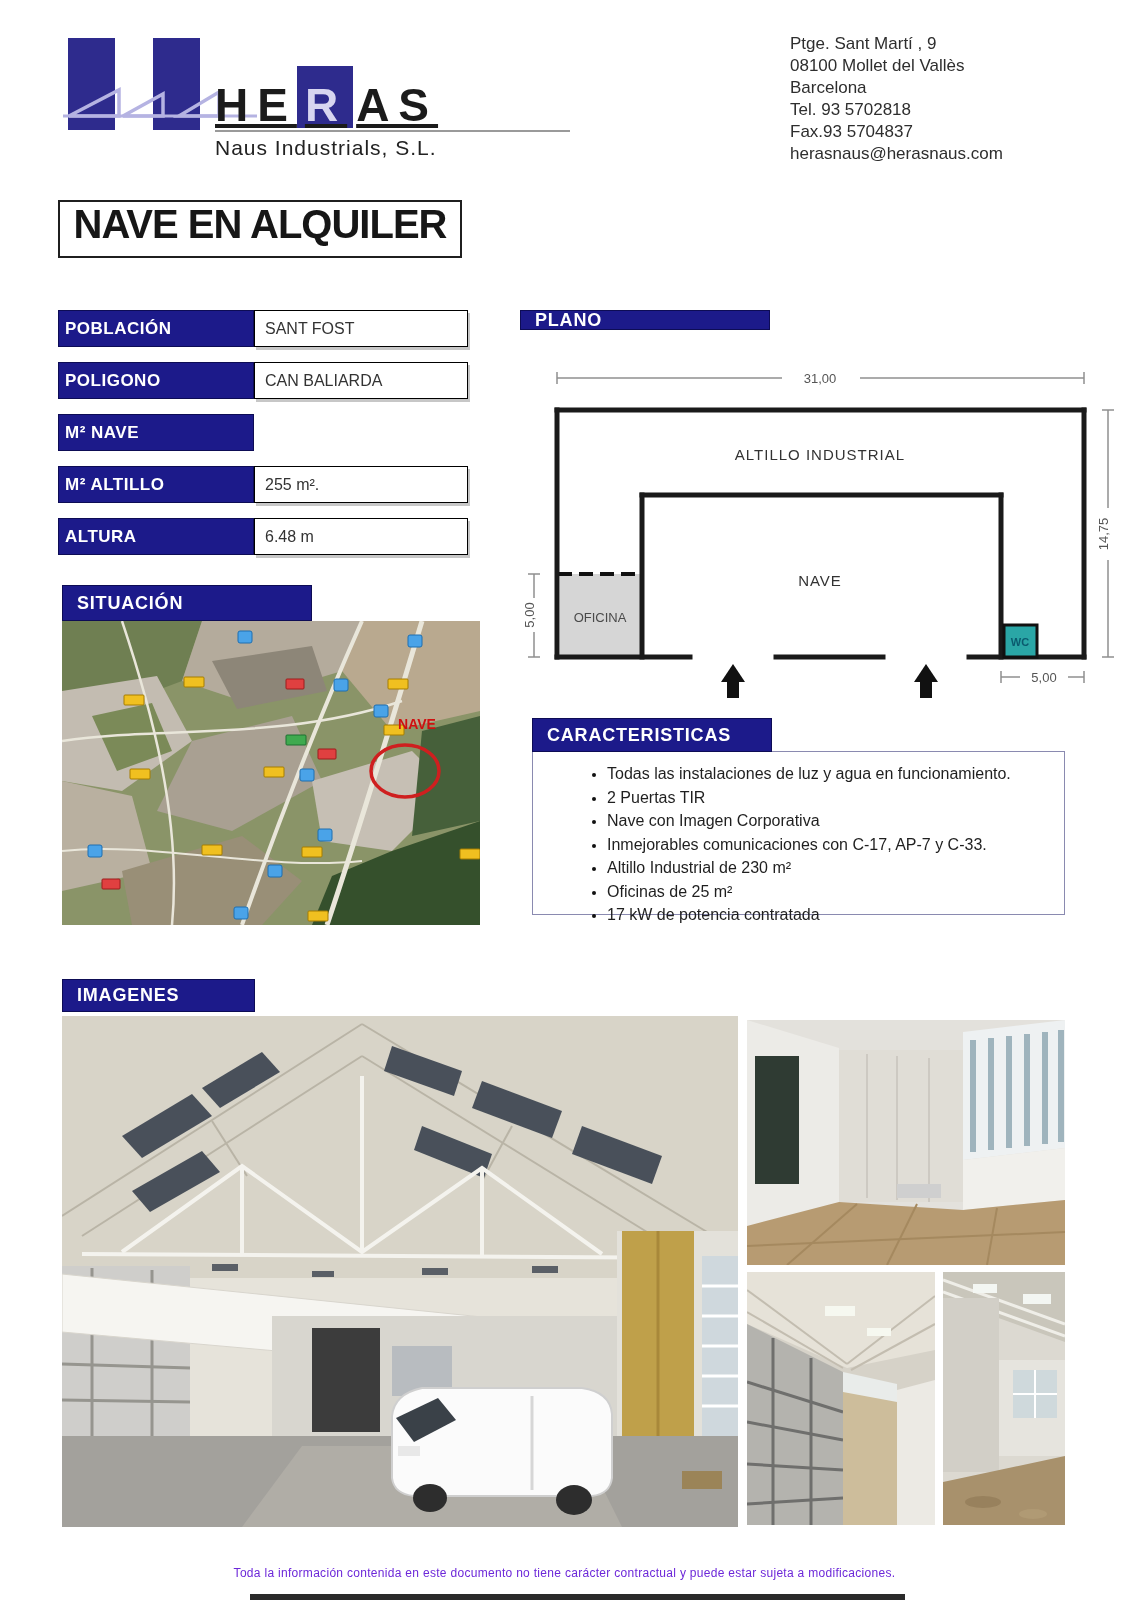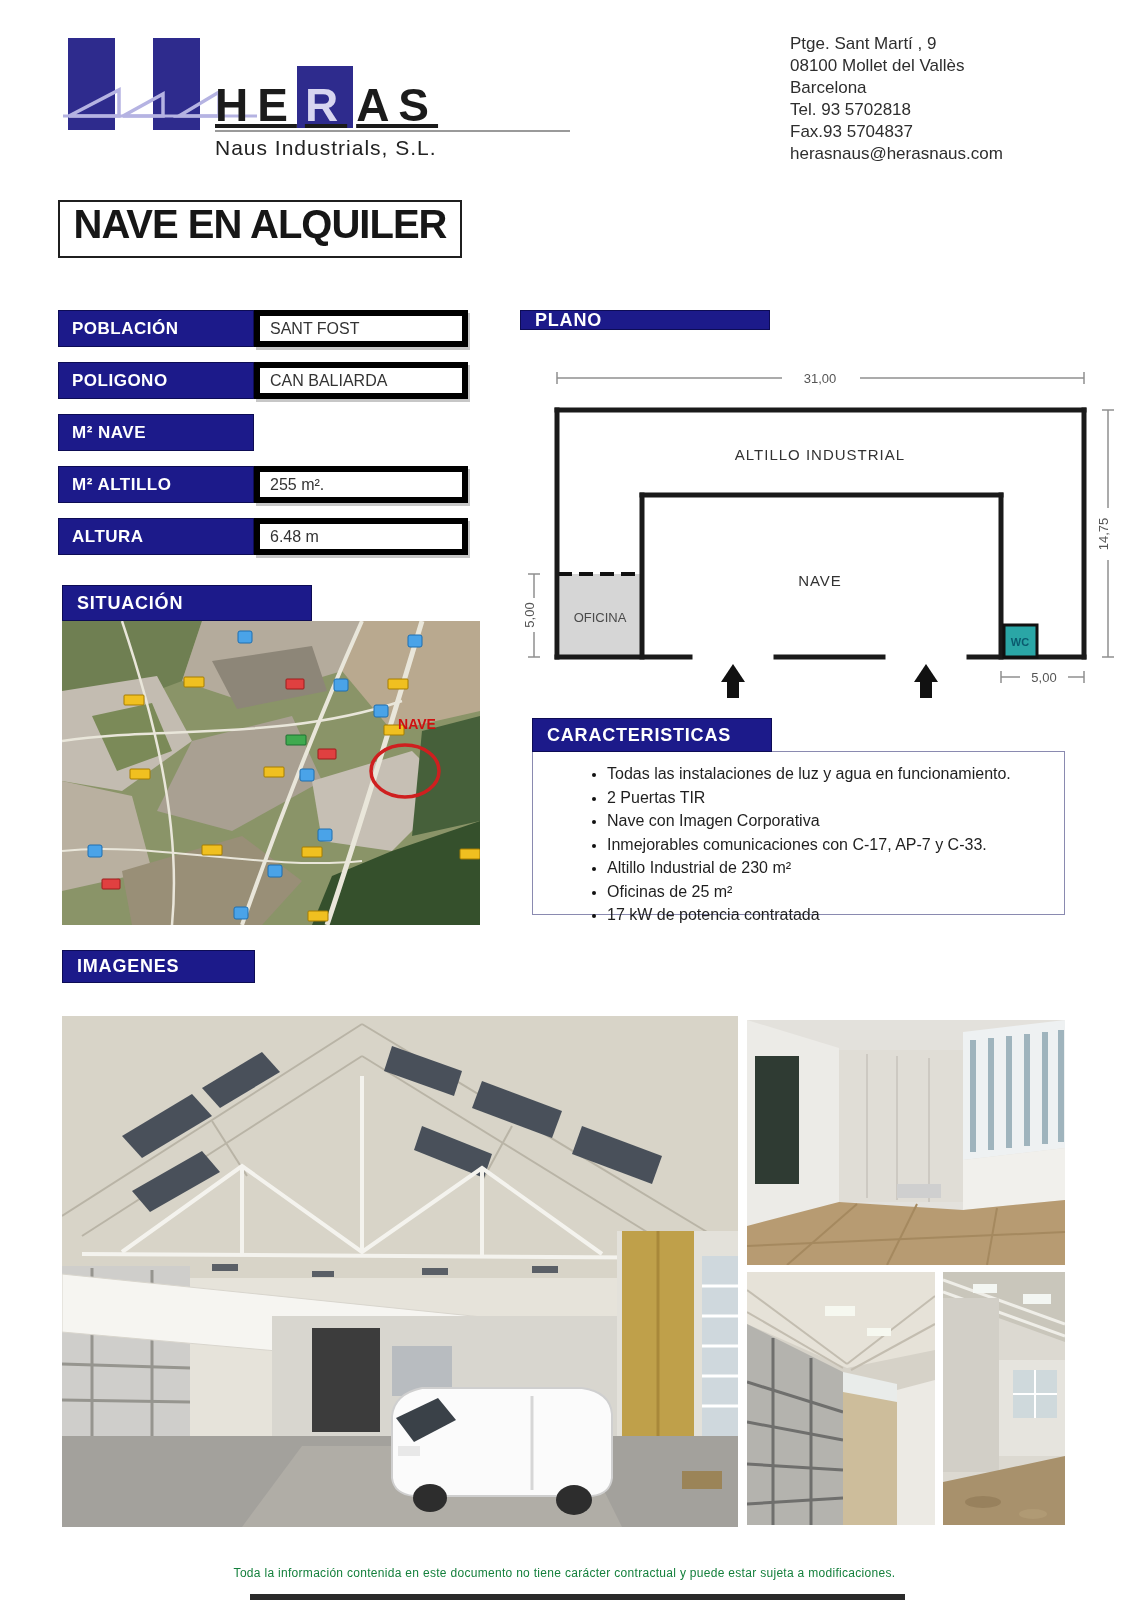--- a/index.html
+++ b/index.html
@@ -24,49 +24,49 @@
 
   
   .title-box{position:absolute;left:58px;top:200px;width:400px;height:54px;border:2px solid #1f1f1f;
              display:flex;align-items:flex-start;justify-content:center;background:#fff;}
   .title-box span{font-size:40px;font-weight:bold;color:#161616;letter-spacing:-1px;white-space:nowrap;}
 
   
   .detail-row{position:absolute;left:58px;width:410px;height:37px;}
   .r0{top:310px}.r1{top:362px}.r2{top:414px}.r3{top:466px}.r4{top:518px}
   .detail-label{position:absolute;left:0;top:0;width:196px;height:37px;background:#1c1a8a;border:1px solid #0d0c55;
-                color:#fff;font-weight:bold;font-size:17px;display:flex;align-items:center;padding-left:13px;box-sizing:border-box;letter-spacing:.5px;}
-  .detail-value{position:absolute;left:196px;top:0;width:214px;height:37px;background:#fff;border:6px solid #000000;
+                color:#fff;font-weight:bold;font-size:17px;display:flex;align-items:center;padding-left:6px;box-sizing:border-box;letter-spacing:.5px;}
+  .detail-value{position:absolute;left:196px;top:0;width:214px;height:37px;background:#fff;border:1px solid #000000;
                 box-shadow:2px 3px 0 rgba(130,130,130,.45);color:#333;font-size:16px;display:flex;align-items:center;
                 padding-left:10px;box-sizing:border-box;}
 
   
   .navy-header{position:absolute;background:#1c1a8a;border:1px solid #0d0c55;color:#fff;font-weight:bold;font-size:18px;
                display:flex;align-items:center;padding-left:14px;box-sizing:border-box;letter-spacing:.8px;}
   .hd-plano{left:520px;top:310px;width:250px;height:20px;}
   .hd-situacion{left:62px;top:585px;width:250px;height:36px;}
   .hd-caract{left:532px;top:718px;width:240px;height:34px;z-index:3;}
-  .hd-imagenes{left:62px;top:950px;width:193px;height:33px;z-index:3;}
+  .hd-imagenes{left:62px;top:979px;width:193px;height:33px;z-index:3;}
 
   
   .plan-wrap{position:absolute;left:520px;top:360px;width:600px;height:340px;}
   .map-wrap{position:absolute;left:62px;top:621px;width:418px;height:304px;}
   .caract-box{position:absolute;left:532px;top:751px;width:533px;height:164px;border:1px solid #8a8ab0;background:#fff;z-index:2;box-sizing:border-box;padding-left:36px;}
   .caract-box ul{margin:12px 10px 0 22px;padding:0 0 0 16px;}
   .caract-box li{font-size:16px;color:#1f1f1f;margin-bottom:4.5px;line-height:19px;}
   .caract-box li::marker{color:#111;font-size:14px;}
 
   .photo{position:absolute;overflow:hidden;background:#ccc;}
   .ph-main{left:62px;top:1016px;width:676px;height:511px;}
   .ph-tr{left:747px;top:1020px;width:318px;height:245px;}
   .ph-bl{left:747px;top:1272px;width:188px;height:253px;}
   .ph-br{left:943px;top:1272px;width:122px;height:253px;}
 
   
-  .footer-note{position:absolute;left:0;top:1566px;width:1129px;text-align:center;font-size:12px;color:#15803d;letter-spacing:.3px;}
+  .footer-note{position:absolute;left:0;top:1566px;width:1129px;text-align:center;font-size:12px;color:#6d28d9;letter-spacing:.3px;}
   .footer-bar{position:absolute;left:250px;top:1594px;width:655px;height:6px;background:#2a2a2a;}
 </style>
 </head>
 <body>
 
 <div class="page">
 
   <div class="logo">
     <div class="logo-bar b1"></div>
     <div class="logo-bar b2"></div>

